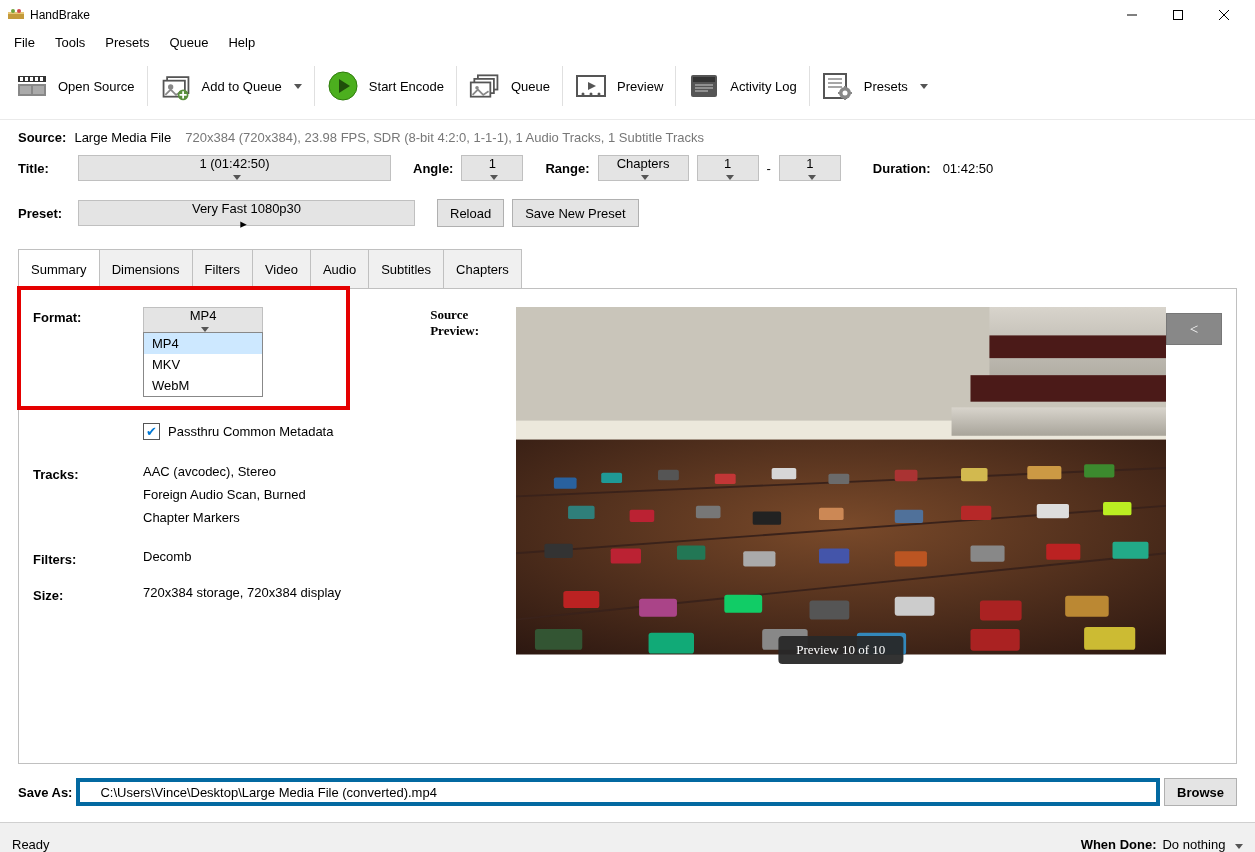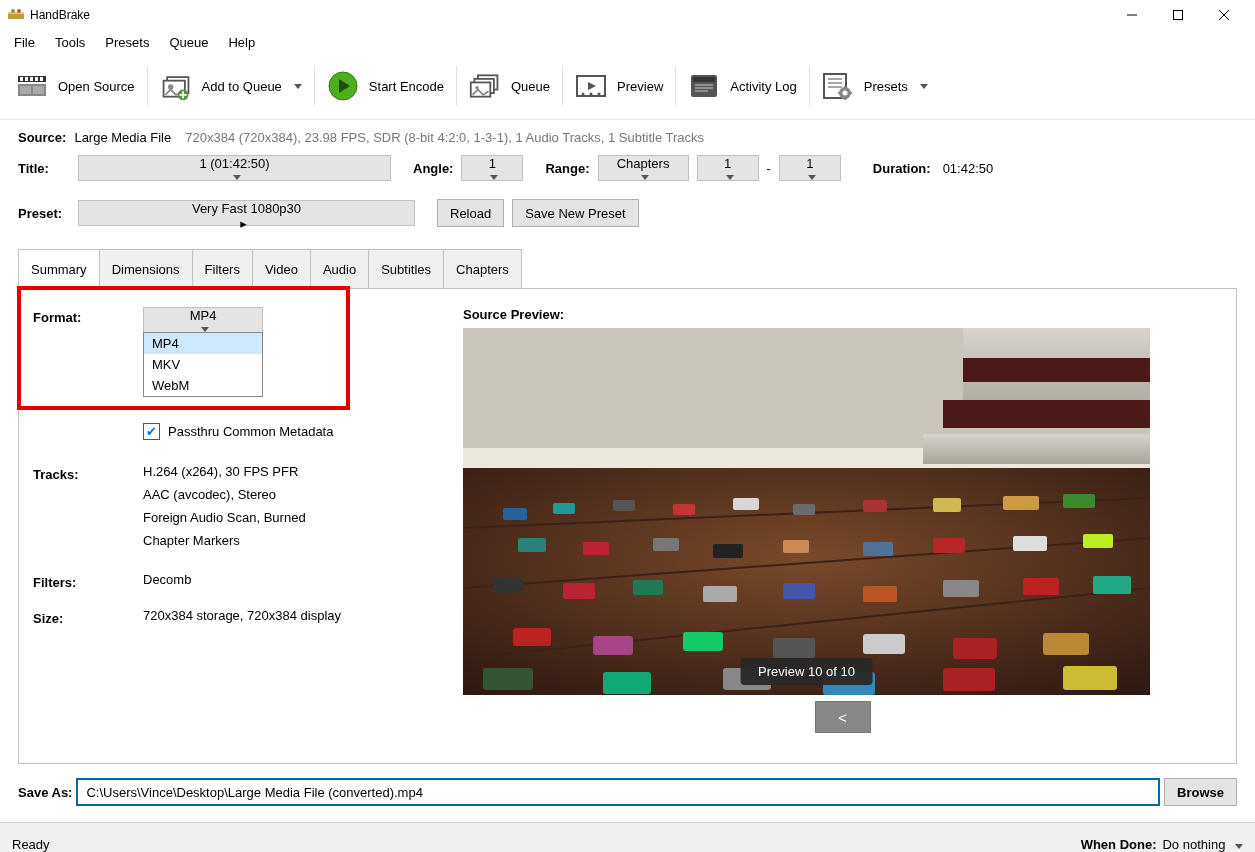--- a/index.html
+++ b/index.html
@@ -52,33 +52,33 @@
   .dropdown-panel { position: absolute; left: 0; top: 25px; width: 120px; background: #fff; border: 1px solid #888; z-index: 10; }
   .dropdown-panel .opt { padding: 3px 8px; font-size: 13px; }
   .dropdown-panel .opt.sel { background: #cde8ff; }
 
   .chk-row { display: flex; align-items: center; gap: 8px; }
   .chk { width: 17px; height: 17px; border: 1px solid #555; display: flex; align-items: center; justify-content: center; font-size: 13px; color: #0078d4; }
 
   .highlight-box { position:absolute; border: 4px solid #e50000; left: -2px; top: -3px; width: 333px; height: 124px; pointer-events: none; z-index: 20;}
 
   
-  .preview-col { flex:1; display:flex; flex-direction:column; }
+  .preview-col { flex:1; display:flex; flex-direction:row;font-family:Liberation Serif, serif; }
   .preview-title { font-weight:600; margin-bottom: 6px; }
   .preview-img { width: 687px; height: 367px; position: relative; overflow: hidden; }
   .preview-scene { position:absolute; inset:0; }
 
   .preview-badge { position:absolute; bottom: 10px; left: 50%; transform: translateX(-50%); background: rgba(40,40,40,0.95); color: #fff; padding: 6px 18px; border-radius: 4px; font-size: 13px; }
 
   .nav-btn-wrap { display:flex; justify-content:center; margin-top: 6px; }
   .nav-btn { width: 56px; height: 32px; background: #888; border:1px solid #777; color: #fff; display:flex; align-items:center; justify-content:center; font-size:15px;}
 
   
   .save-row { display:flex; align-items:center; gap: 4px; margin-top:6px; margin-bottom:4px; padding: 4px 18px 12px; }
-  .save-input { flex:1; height: 28px; border:2px solid #0369a1; padding: 0 8px; font-size:13px; background:#fff; font-family: inherit; }
+  .save-input { flex:1; height: 28px; border:4px solid #0369a1; padding: 0 20px; font-size:13px; background:#fff; font-family: inherit; }
 
   
   .statusbar { height: 30px; background:#f0f0f0; border-top:1px solid #d0d0d0; display:flex; align-items:flex-end; padding: 0 12px; font-size:13px; justify-content:space-between;}
   .sb-right { display:flex; align-items:center; gap:6px; }
 </style>
 </head>
 <body>
 
 <div class="titlebar">
   <span class="icon">
@@ -223,21 +223,21 @@
     <span class="tb-label">Presets</span>
     <span class="chev"></span>
   </div>
 </div>
 
 <div class="content">
 
   <div class="row">
     <span class="lbl">Source:</span>
     <span>Large Media File</span>
-    <span class="src-info" style="margin-left:6px;">720x384 (720x384), 23.98 FPS, SDR (8-bit 4:2:0, 1-3-1), 1 Audio Tracks, 1 Subtitle Tracks</span>
+    <span class="src-info" style="margin-left:6px;">720x384 (720x384), 23.98 FPS, SDR (8-bit 4:2:0, 1-1-1), 1 Audio Tracks, 1 Subtitle Tracks</span>
   </div>
 
   <div class="row">
     <span class="lbl" style="width:52px;">Title:</span>
     <div class="combo" style="width:313px;">
         <span>1  (01:42:50)</span>
         <span class="arr"></span>
       </div>
     <span class="lbl" style="margin-left:14px;">Angle:</span>
     <div class="combo" style="width:62px;">
@@ -305,21 +305,20 @@
           <div class="chk-row">
             <span class="chk">✔</span>
             <span>Passthru Common Metadata</span>
           </div>
         </div>
       </div>
 
       <div class="form-row" style="margin-top:14px;">
         <span class="flabel">Tracks:</span>
         <div class="fval" style="gap:8px;">
-          <span>H.264 (x264), 30 FPS PFR</span>
           <span>AAC (avcodec), Stereo</span>
           <span>Foreign Audio Scan, Burned</span>
           <span>Chapter Markers</span>
         </div>
       </div>
 
       <div class="form-row" style="margin-top:14px;">
         <span class="flabel">Filters:</span>
         <div class="fval">
             <span>Decomb</span>

